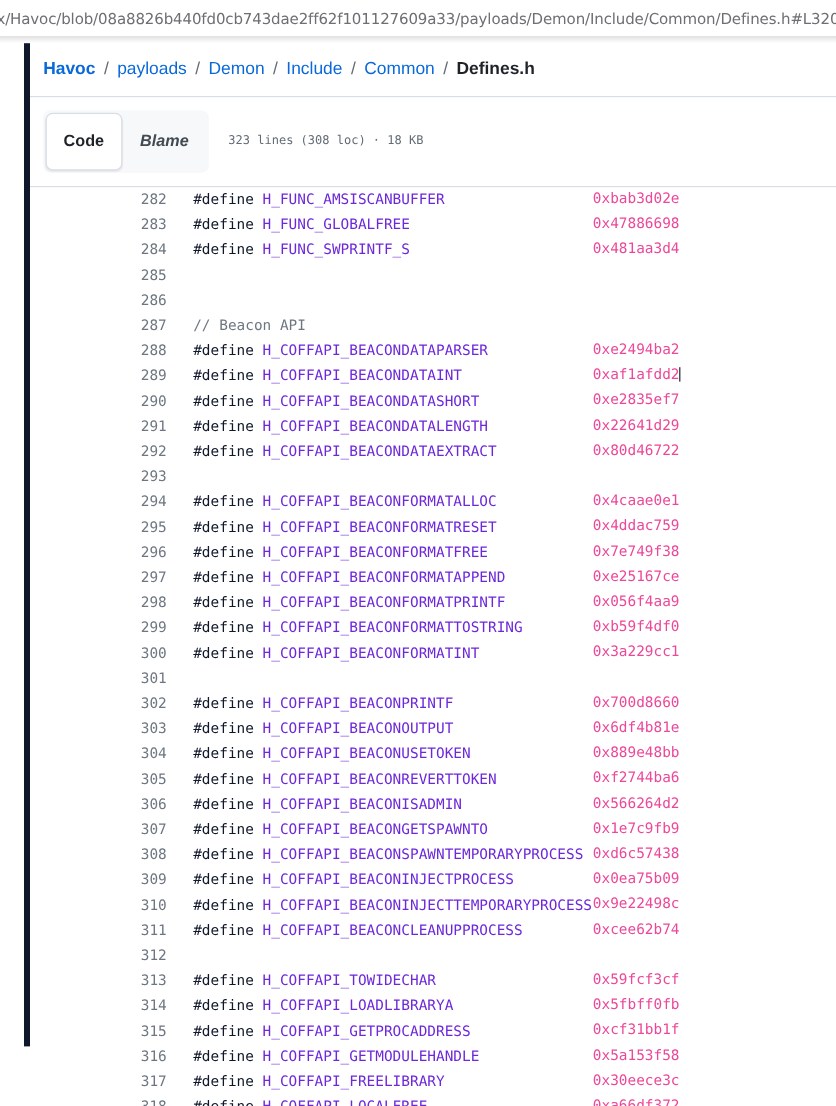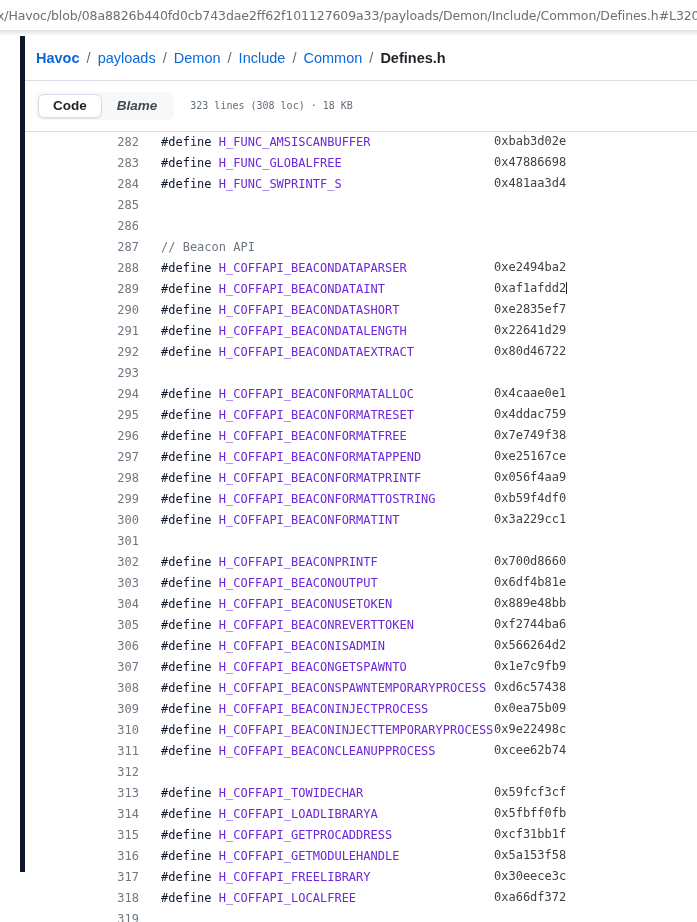--- a/index.html
+++ b/index.html
@@ -73,21 +73,21 @@
   .segmented {
     display: inline-flex;
     background: #f6f8fa;
     border-radius: 6px;
     padding: 2px;
     align-items: center;
   }
   .seg-btn {
     font-size: 13.5px;
     font-weight: bold;
-    padding: 2px 14px;
+    padding: 14px 14px;
     border-radius: 6px;
     color: #1f2328;
     cursor: pointer;
     border: 1px solid transparent;
     line-height: 1.3;
   }
   .seg-btn.active {
     background: #ffffff;
     border: 1px solid #d8dee4;
     box-shadow: 0 1px 1px rgba(27,31,36,0.07);
@@ -131,21 +131,21 @@
   }
   .kw    { color: #0f172a; }
   .ident { color: #6d28d9; }
   .cmt   { color: #6e7781; }
   .num   { color: #1f2328; }
   .hexcol {
     position: absolute;
     left: 345px;
     top: 0;
     line-height: 19px;
-    color: #404040;
+    color: #ec4899;
   }
   .caret {
     display: inline-block;
     width: 1px;
     height: 12px;
     background: #1f2328;
     vertical-align: -2px;
     margin-left: 0px;
   }
 </style>

